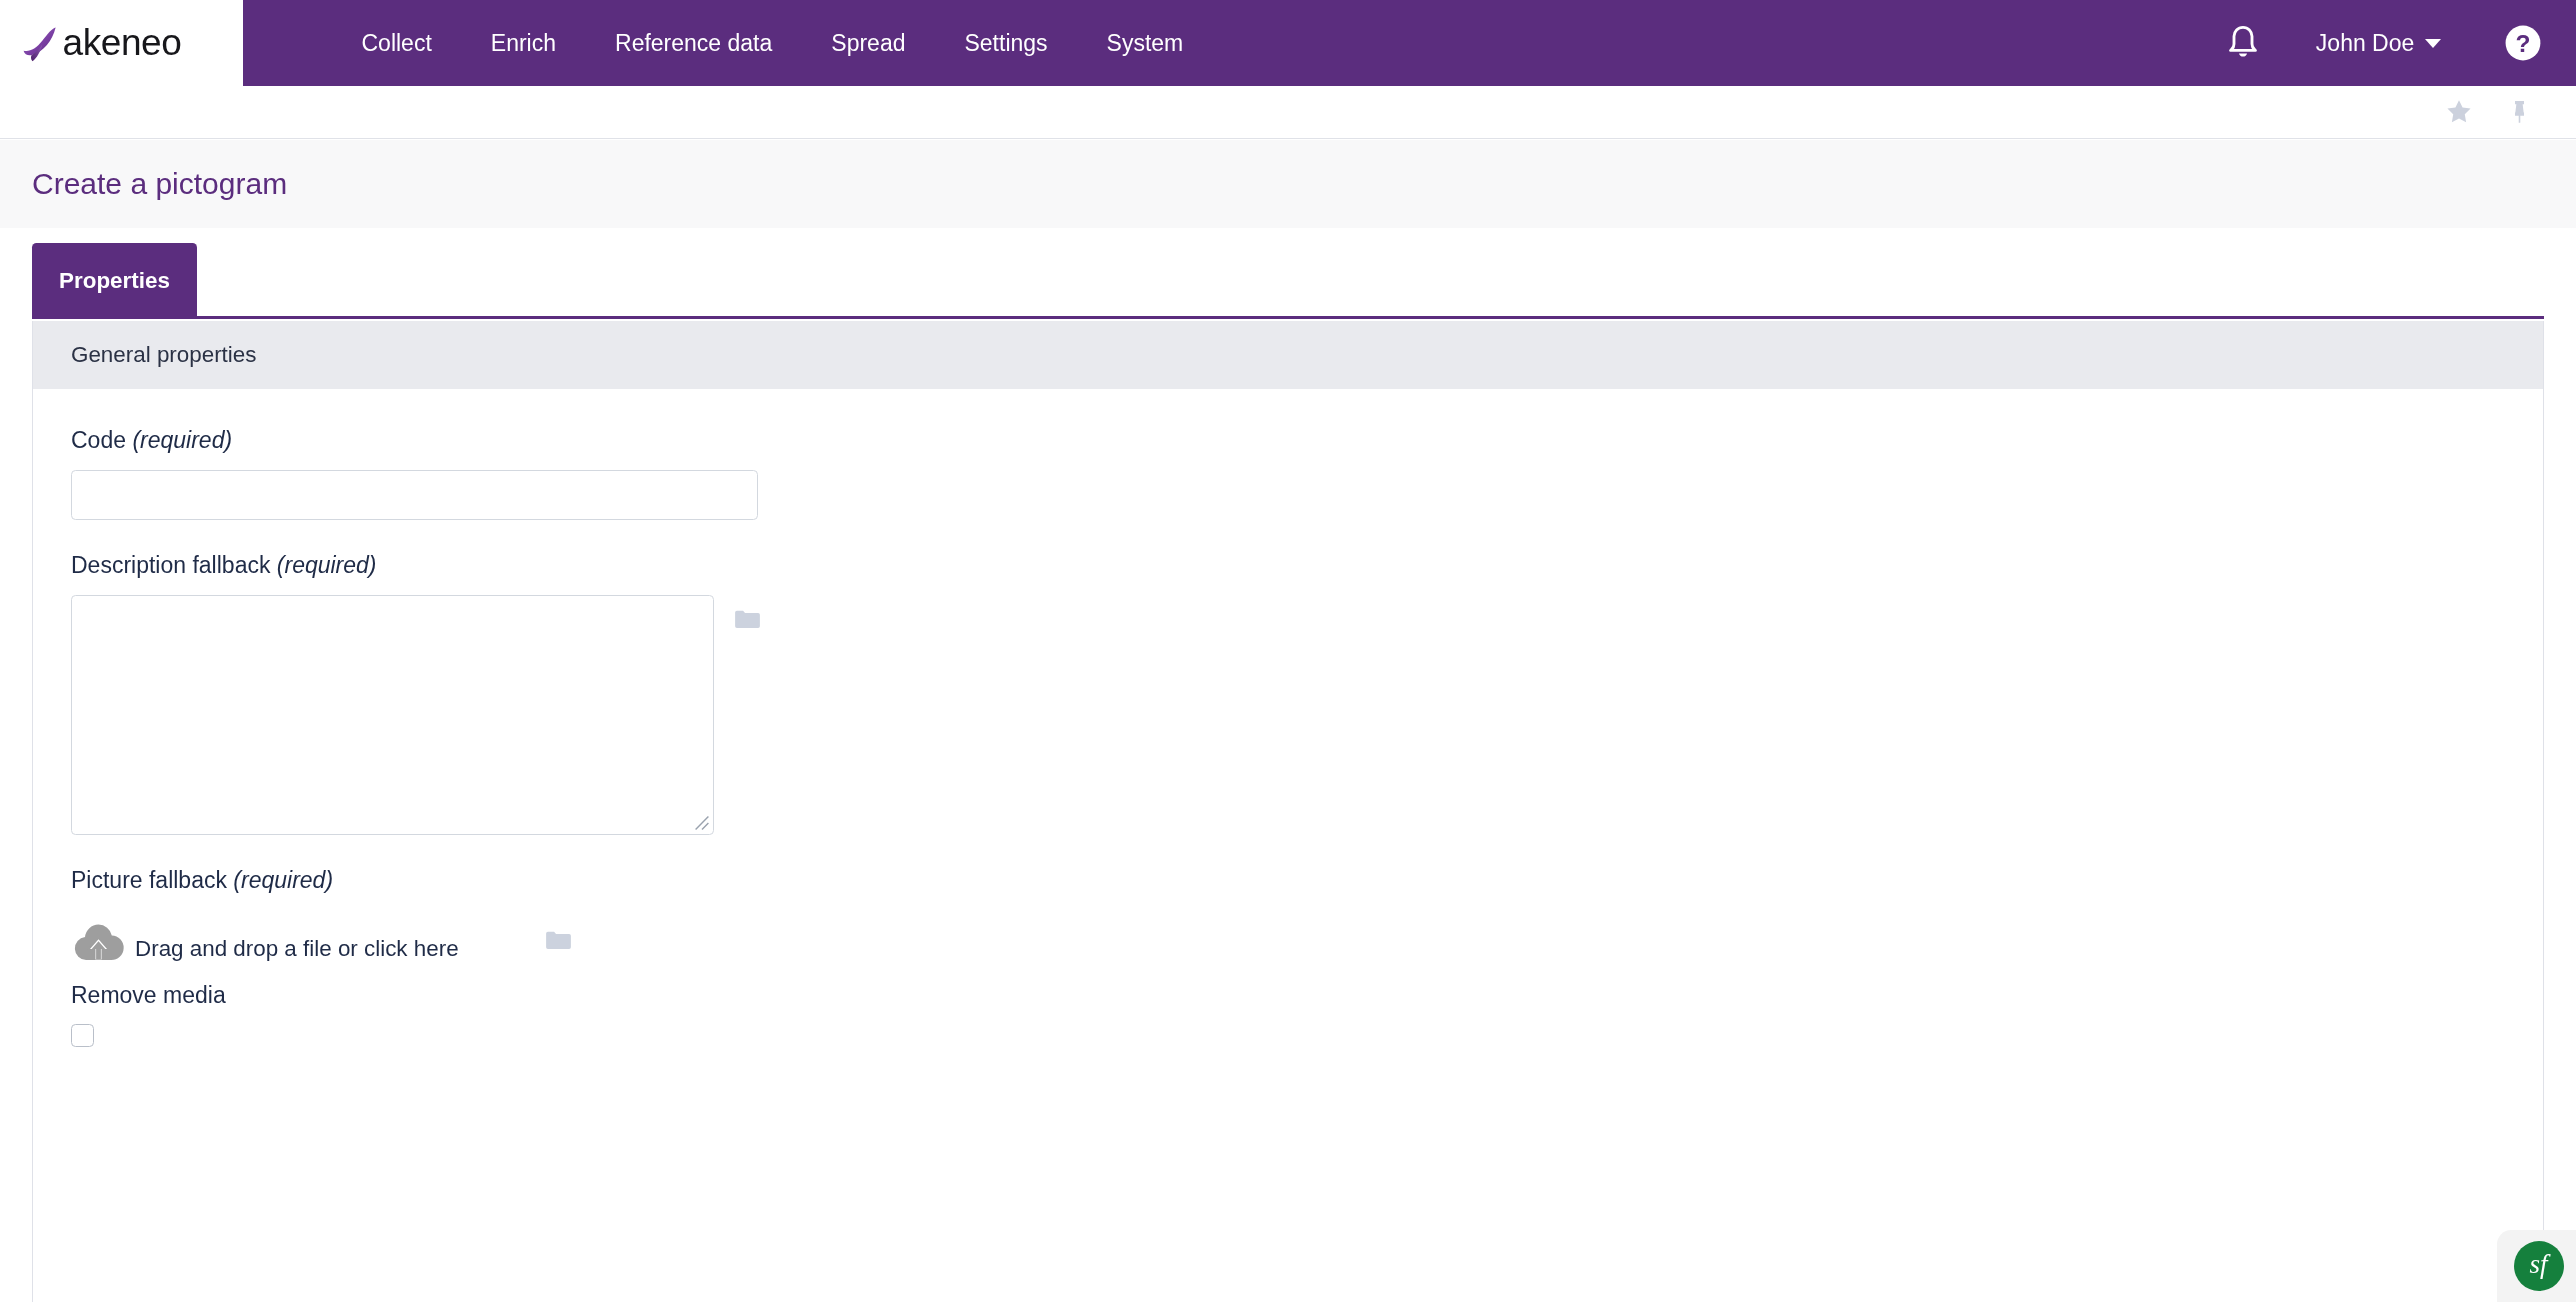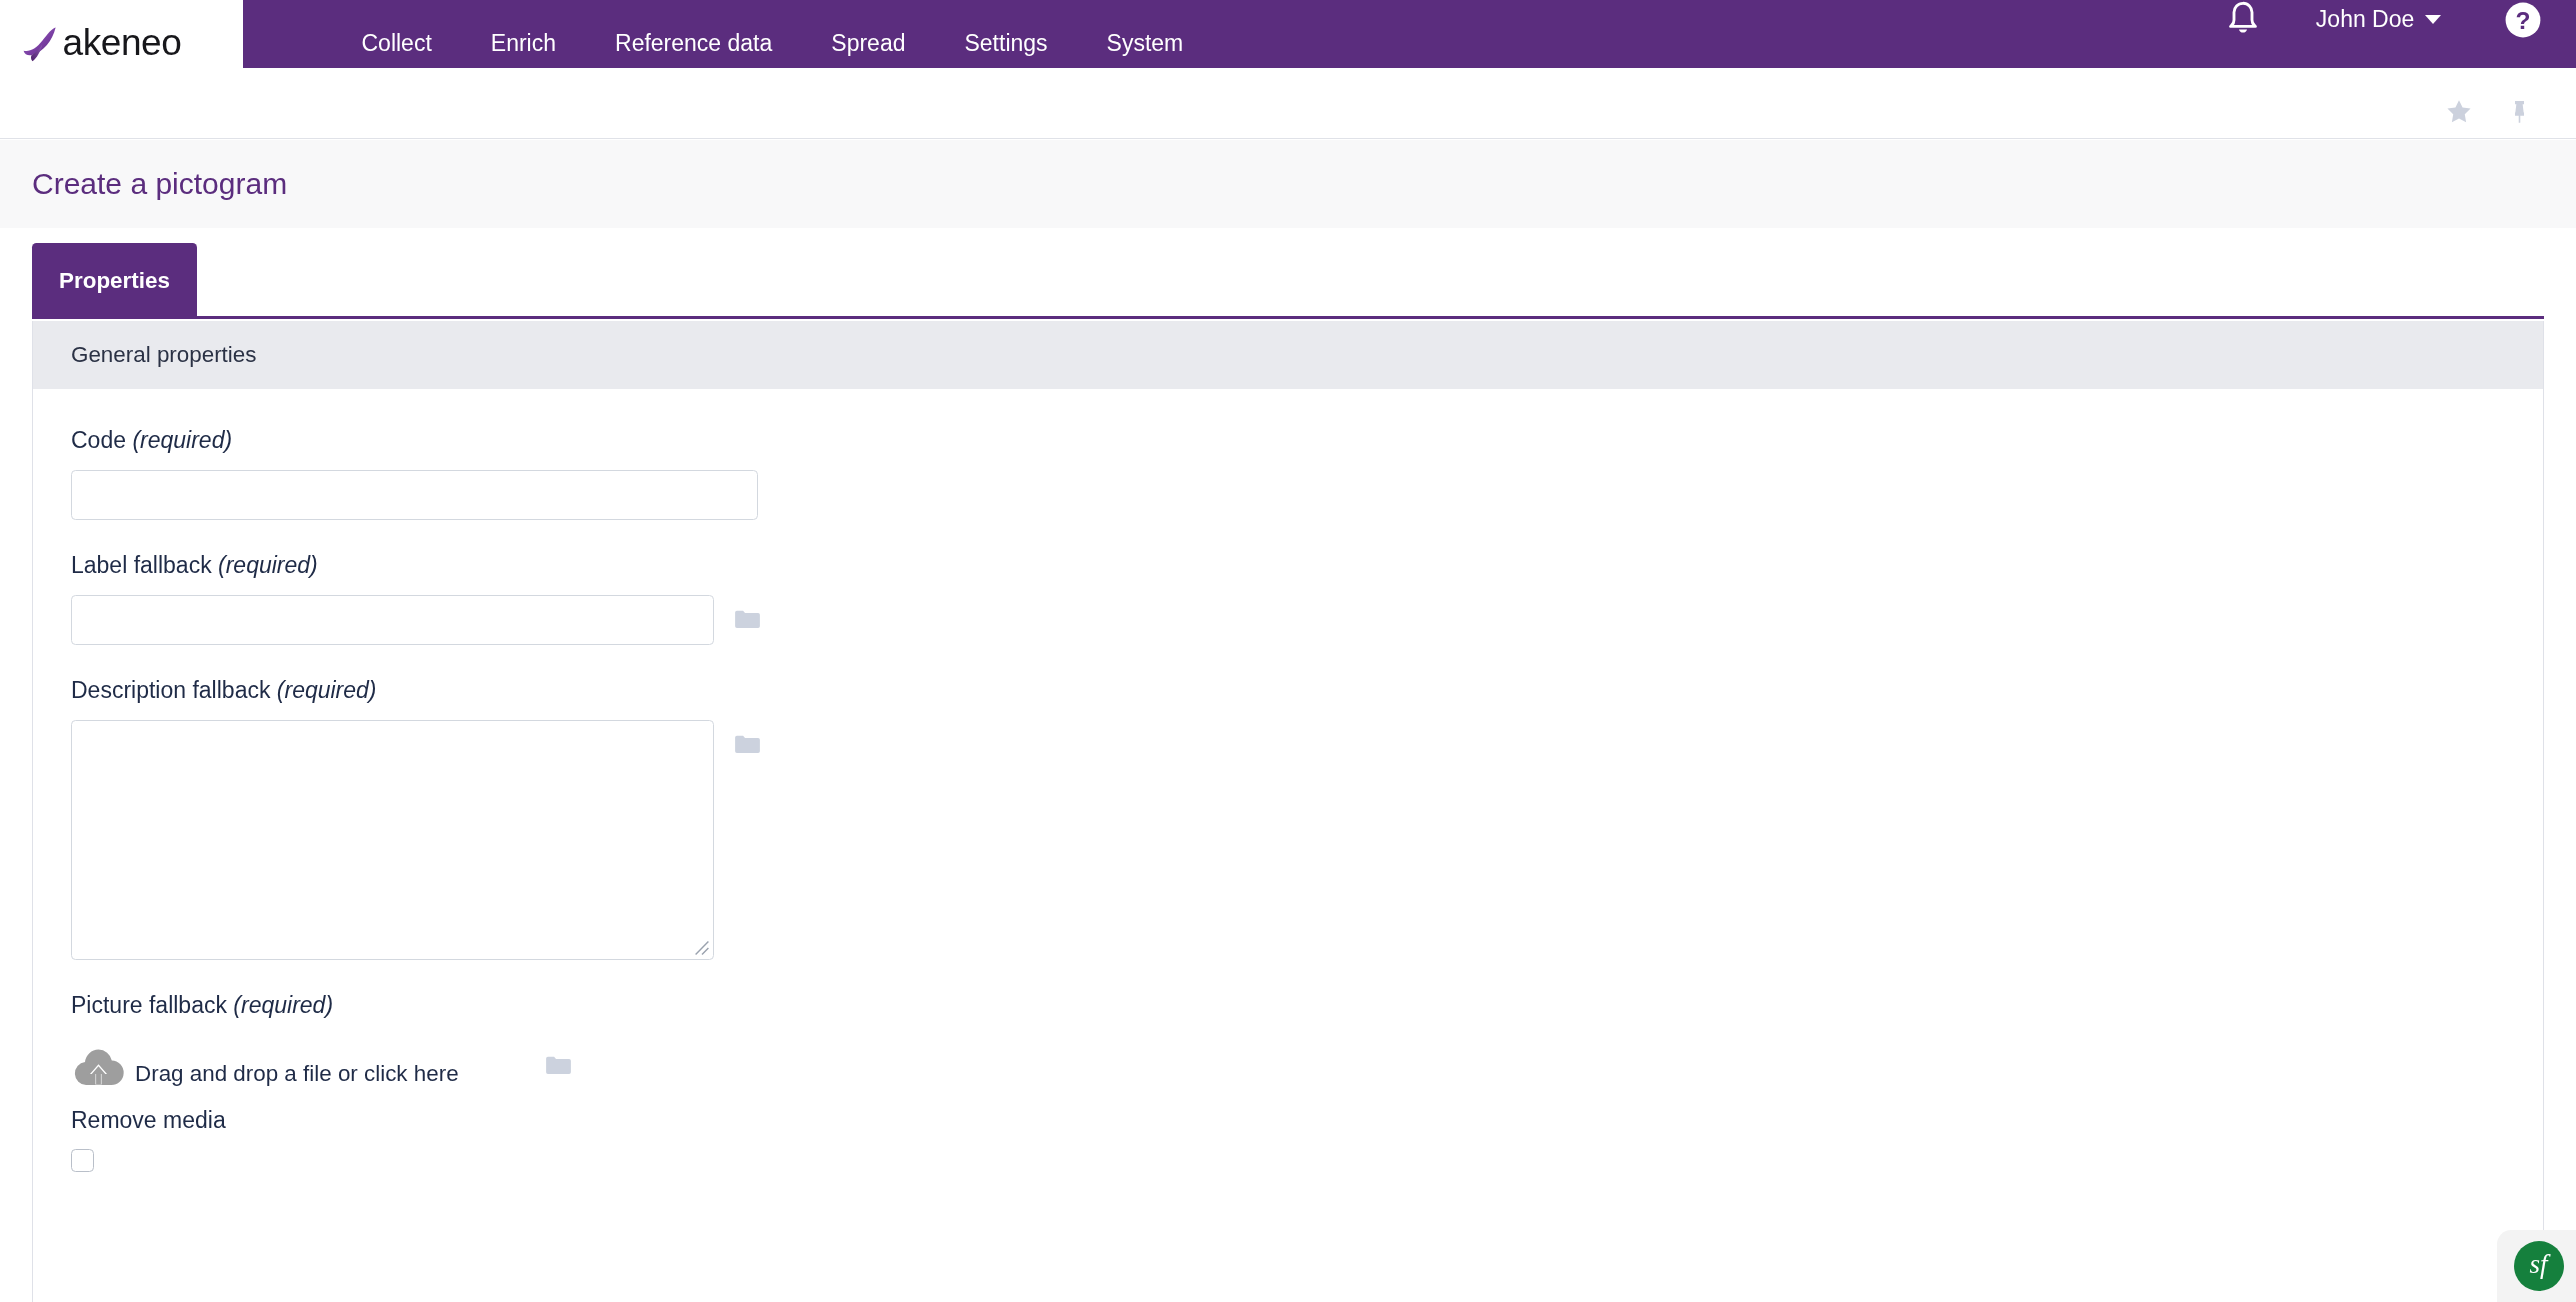--- a/index.html
+++ b/index.html
@@ -7,23 +7,23 @@
     margin: 0; padding: 0;
     width: 2576px; height: 1302px;
     background: #ffffff;
     font-family: "Liberation Sans", sans-serif;
     overflow: hidden;
   }
 
   
   .topbar {
     position: absolute; top: 0; left: 0;
-    width: 2576px; height: 68px;
+    width: 2576px; height: 86px;
     background: #5b2d7e;
-    display: flex; align-items: flex-start;
+    display: flex; align-items: center;
   }
   .logo-box {
     width: 243px; height: 86px;
     background: #ffffff;
     display: flex; align-items: center;
     padding-left: 19.7px;
     flex: 0 0 auto;
   }
   .logo-mark { width: 41px; height: 41px; flex: 0 0 auto; }
   .logo-word {
@@ -325,32 +325,20 @@
   <div class="fields">
 
     <div class="field-block">
       <div class="field-label">
         <span>Code</span>
         <span class="req">(required)</span>
       </div>
       <input class="text-input" type="text" value="" placeholder="" style="">
     </div>
 
-    <div class="field-block">
-      <div class="field-label">
-        <span>Label fallback</span>
-        <span class="req">(required)</span>
-      </div>
-      <div class="input-row input-row-narrow">
-        <input class="text-input" type="text" value="" placeholder="" style="">
-        <svg class="folder-icon" width="27" height="23" viewBox="0 0 30 26">
-          <path d="M1 5a2 2 0 0 1 2-2h7l2.2 2.6H27a2 2 0 0 1 2 2v13a2 2 0 0 1-2 2H3a2 2 0 0 1-2-2z" fill="#ccd2de"></path>
-        </svg>
-      </div>
-    </div>
 
     <div class="field-block">
       <div class="field-label">
         <span>Description fallback</span>
         <span class="req">(required)</span>
       </div>
       <div class="input-row">
         <div class="textarea-box">
           <svg class="resize-grip" viewBox="0 0 10 10">
             <path d="M9 1L1 9M9 5L5 9" stroke="#9aa2ae" stroke-width="0.9" fill="none"></path>

